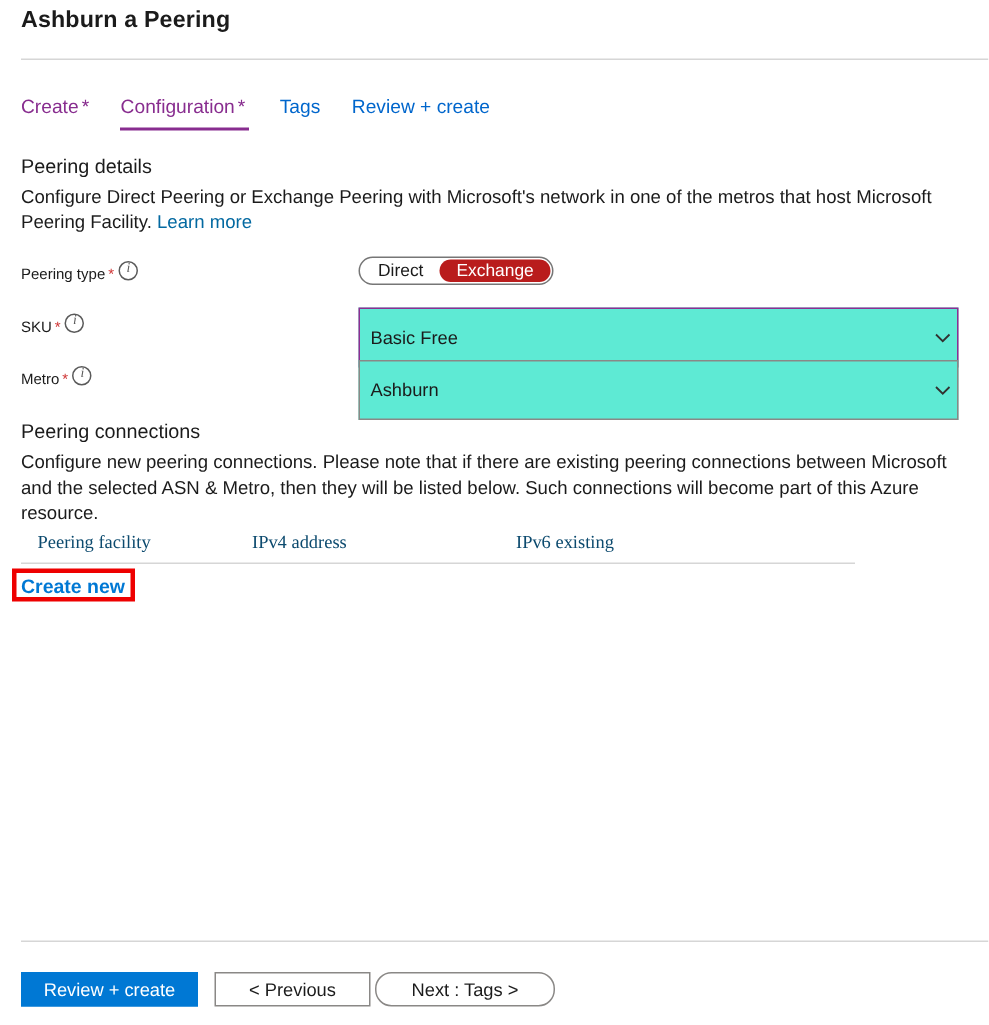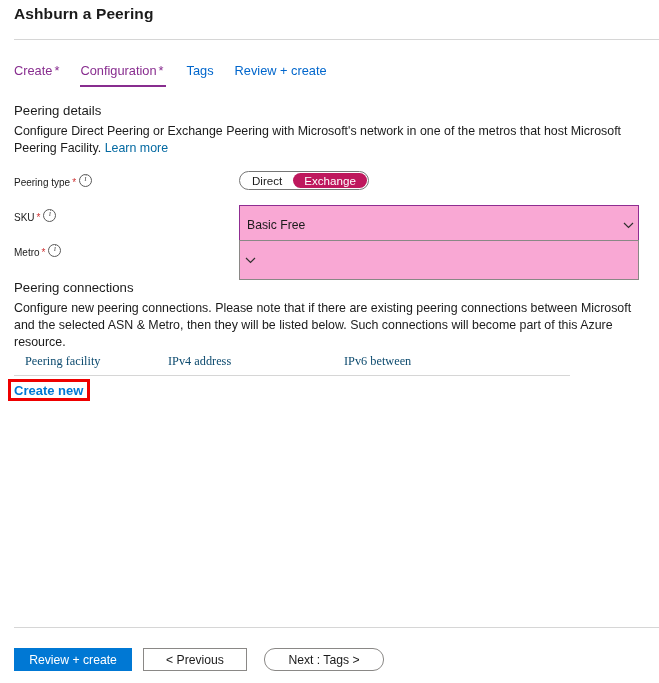--- a/index.html
+++ b/index.html
@@ -133,32 +133,32 @@
   .pill-opt {
     font-size: 11.6px;
     line-height: 15px;
     padding: 0 11px;
     border-radius: 10px;
     color: #1b1b1b;
     white-space: nowrap;
     cursor: pointer;
   }
   .pill-opt.on {
-    background: #be185d;
+    background: #b91c1c;
     color: #ffffff;
   }
 
   
   .dropdown {
     position: absolute;
     left: 239px;
     width: 400px;
     height: 40px;
     box-sizing: border-box;
-    background: #f9a8d4;
+    background: #5eead4;
     border: 1px solid #8a8886;
     display: flex;
     align-items: center;
     cursor: pointer;
   }
   .dropdown.focused { border-color: #8f2d91; }
   .dropdown .value {
     font-size: 12.2px;
     color: #1b1b1b;
     padding-left: 7px;
@@ -248,21 +248,21 @@
     background: #0078d4;
     color: #ffffff;
     border: 1px solid #0078d4;
   }
   .btn.secondary {
     background: #ffffff;
     color: #1b1b1b;
     border: 1px solid #8a8886;
   }
   .btn.prev { left: 143px; width: 104px; }
-  .btn.next { left: 264px; width: 120px; border-radius: 11px; }
+  .btn.next { left: 250px; width: 120px; border-radius: 11px; }
 </style>
 </head>
 <body>
 
 <div class="page-title">Ashburn a Peering</div>
 <div class="top-divider"></div>
 
 <div class="tabstrip">
   <div class="tab visited">
     <span>Create</span><span class="req">*</span>
@@ -302,37 +302,38 @@
     <svg width="11" height="7" viewBox="0 0 11 7">
         <path d="M1 1 L5.5 5.5 L10 1" stroke="#323130" stroke-width="1.2" fill="none"></path>
       </svg>
   </span>
 </div>
 
 <div class="field-label" style="top:243px;">
   <span>Metro</span><span class="asterisk">*</span><span class="info-icon"></span>
 </div>
 <div class="dropdown" style="top:240px;">
+  <span class="value">Ashburn</span>
   <span class="chev">
     <svg width="11" height="7" viewBox="0 0 11 7">
         <path d="M1 1 L5.5 5.5 L10 1" stroke="#323130" stroke-width="1.2" fill="none"></path>
       </svg>
   </span>
 </div>
 
 <div class="section-head" style="top:280px;">Peering connections</div>
 <div class="para" style="top:300px; width:632px;">
   <span>Configure new peering connections. Please note that if there are existing peering connections between Microsoft and</span>
   <span>the selected ASN &amp; Metro, then they will be listed below. Such connections will become part of this Azure resource.</span>
 </div>
 
 <div class="table-head">
   <span class="th" style="left:11px;">Peering facility</span>
   <span class="th" style="left:154px;">IPv4 address</span>
-  <span class="th" style="left:330px;">IPv6 between</span>
+  <span class="th" style="left:330px;">IPv6 existing</span>
 </div>
 <div class="table-rule"></div>
 
 <div class="create-new">Create new</div>
 <div class="highlight-box"></div>
 
 <div class="footer-divider"></div>
 <div class="btn primary">Review + create</div>
 <div class="btn secondary prev">&lt; Previous</div>
 <div class="btn secondary next">Next : Tags &gt;</div>

